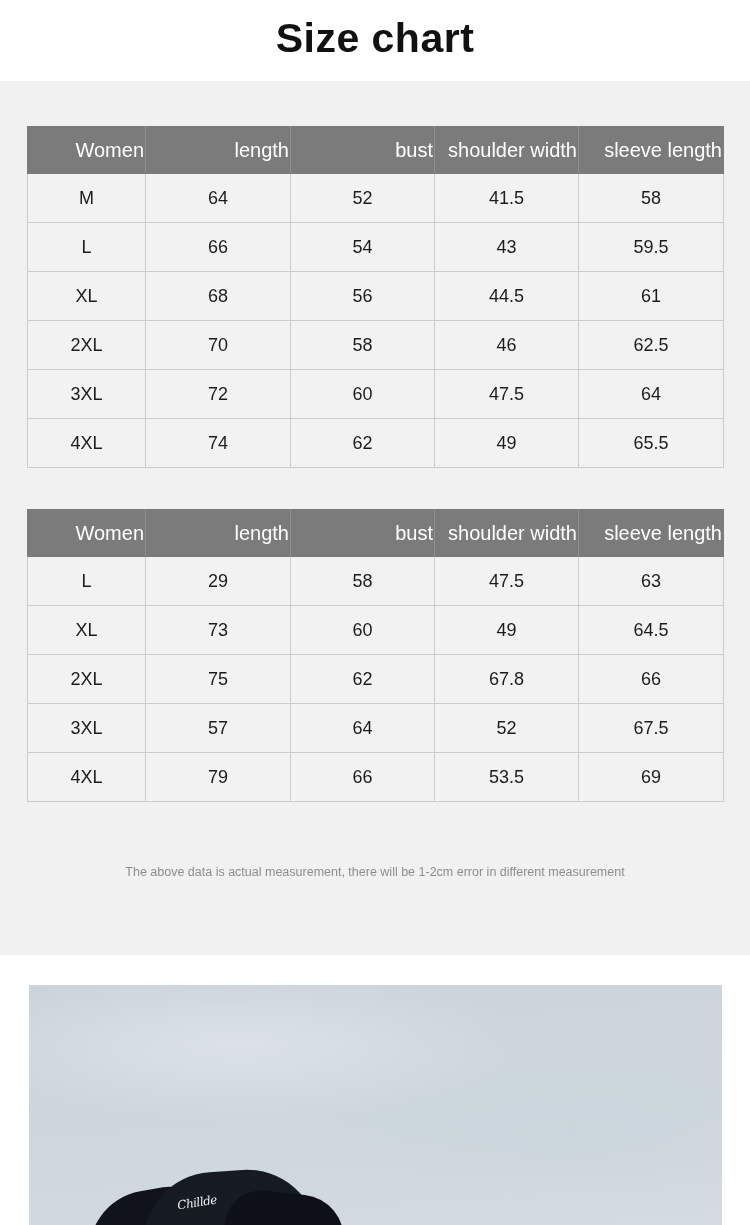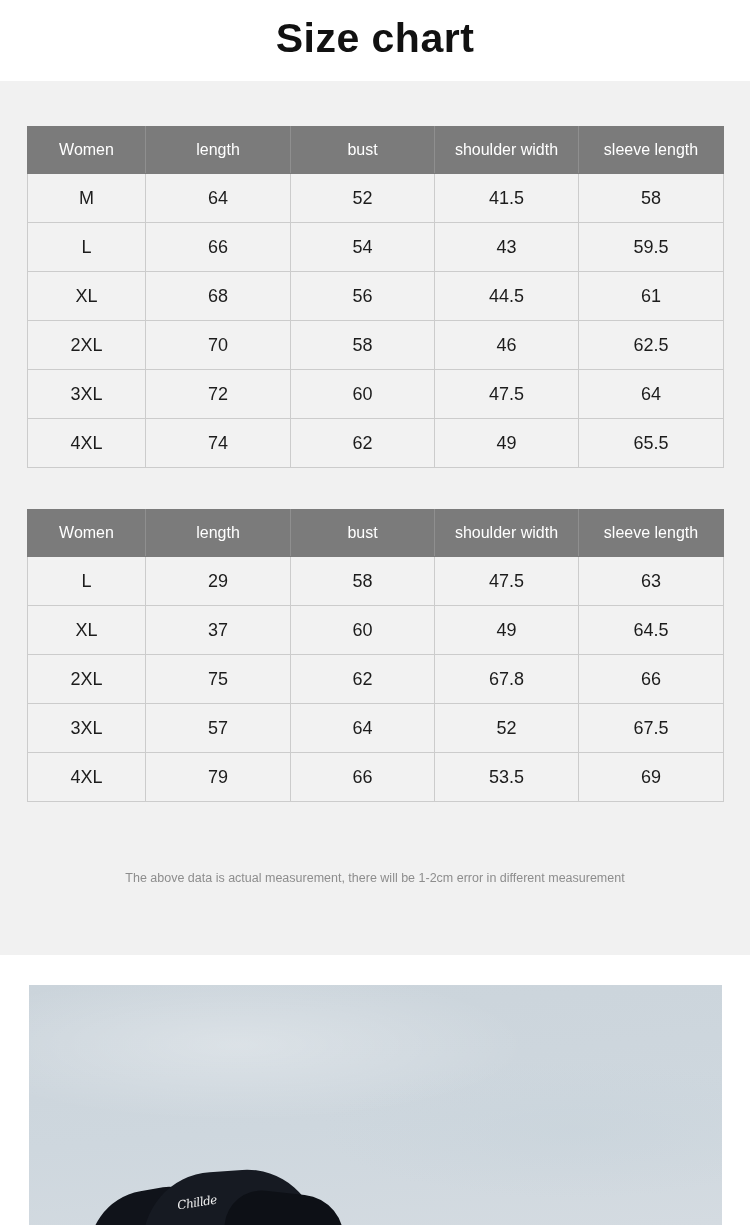--- a/index.html
+++ b/index.html
@@ -56,24 +56,25 @@
   }
   table.size-table th,
   table.size-table td {
     text-align: center;
     vertical-align: middle;
     font-weight: normal;
   }
   table.size-table thead th {
     background: #7b7b7b;
     color: #ffffff;
-    font-size: 16px;
+    font-size: 20px;
     height: 44px;
     border: 1px solid #7b7b7b;
     border-right-color: #8f8f8f;
+    text-align: right;
   }
   table.size-table thead th:last-child {
     border-right-color: #7b7b7b;
   }
   table.size-table tbody td {
     background: #f2f2f2;
     color: #1c1c1c;
     font-size: 18px;
     height: 46px;
     border: 1px solid #cccccc;
@@ -82,21 +83,21 @@
   
   col.c-size     { width: 118px; }
   col.c-length   { width: 145px; }
   col.c-bust     { width: 144px; }
   col.c-shoulder { width: 144px; }
   col.c-sleeve   { width: 145px; }
 
   
   .footnote {
     width: 600px;
-    margin: 18px auto;
+    margin: 12px auto;
     padding-top: 49px;
     text-align: center;
     font-size: 12.5px;
     line-height: 1.55;
     color: #8d8d8d;
   }
 
   
   .photo-band {
     background: #ffffff;
@@ -262,21 +263,21 @@
       <tbody>
         <tr>
           <td>L</td>
           <td>29</td>
           <td>58</td>
           <td>47.5</td>
           <td>63</td>
         </tr>
         <tr>
           <td>XL</td>
-          <td>37</td>
+          <td>73</td>
           <td>60</td>
           <td>49</td>
           <td>64.5</td>
         </tr>
         <tr>
           <td>2XL</td>
           <td>75</td>
           <td>62</td>
           <td>67.8</td>
           <td>66</td>

